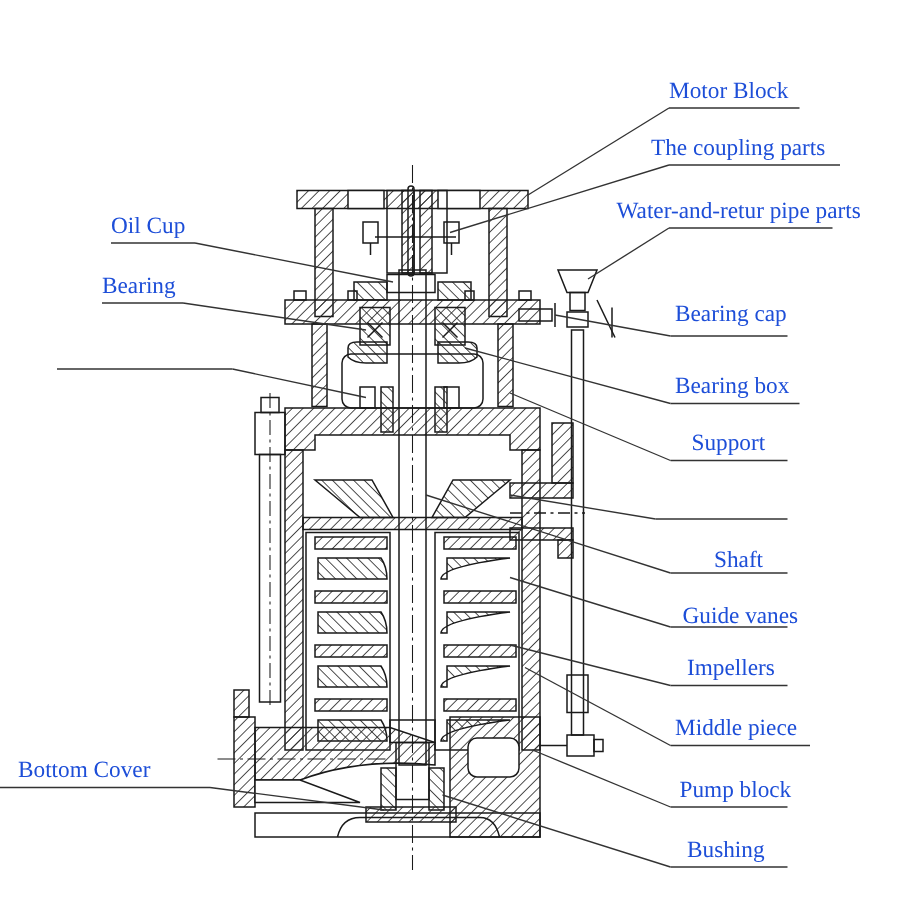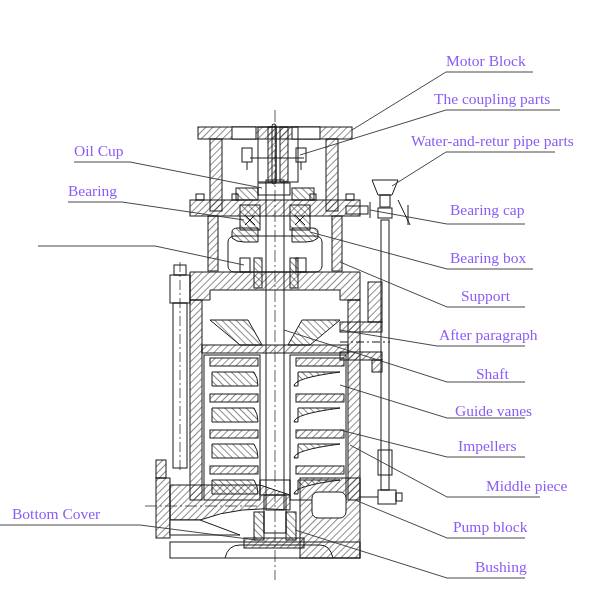--- a/index.html
+++ b/index.html
@@ -2,21 +2,21 @@
 <html><head>
 <meta charset="utf-8">
 <style>
   html, body { margin: 0; padding: 0; background: #ffffff; }
   body { width: 600px; height: 600px; position: relative; overflow: hidden; }
   #stage { position: absolute; left: 0; top: 0; width: 600px; height: 600px; }
   .lbl {
     position: absolute;
     font-family: "Liberation Serif", serif;
     font-size: 15.5px;
-    color: #8b5cf6;
+    color: #1d4ed8;
     white-space: nowrap;
     line-height: 18px;
   }
 </style>
 </head>
 <body>
 
 <div id="stage">
   <svg id="drawing" width="600" height="600" viewBox="0 0 600 600" xmlns="http://www.w3.org/2000/svg">
     <defs>
@@ -205,20 +205,19 @@
   <div class="lbl" style="left:68px;top:182px;">Bearing</div>
   <div class="lbl" style="left:12px;top:505px;">Bottom Cover</div>
 
   
   <div class="lbl" style="left:446px;top:52px;">Motor Block</div>
   <div class="lbl" style="left:434px;top:90px;">The coupling parts</div>
   <div class="lbl" style="left:411px;top:132px;">Water-and-retur pipe parts</div>
   <div class="lbl" style="left:450px;top:201px;text-align:right;">Bearing cap</div>
   <div class="lbl" style="left:450px;top:249px;">Bearing box</div>
   <div class="lbl" style="left:461px;top:287px;">Support</div>
-  <div class="lbl" style="left:439px;top:326px;">After paragraph</div>
   <div class="lbl" style="left:476px;top:365px;">Shaft</div>
   <div class="lbl" style="left:455px;top:402px;">Guide vanes</div>
   <div class="lbl" style="left:458px;top:437px;">Impellers</div>
-  <div class="lbl" style="left:450px;top:477px;margin-left:36px;">Middle piece</div>
+  <div class="lbl" style="left:450px;top:477px;">Middle piece</div>
   <div class="lbl" style="left:453px;top:518px;">Pump block</div>
-  <div class="lbl" style="left:458px;top:558px;margin-left:17px;">Bushing</div>
+  <div class="lbl" style="left:458px;top:558px;">Bushing</div>
 </div>
 
 </body></html>

